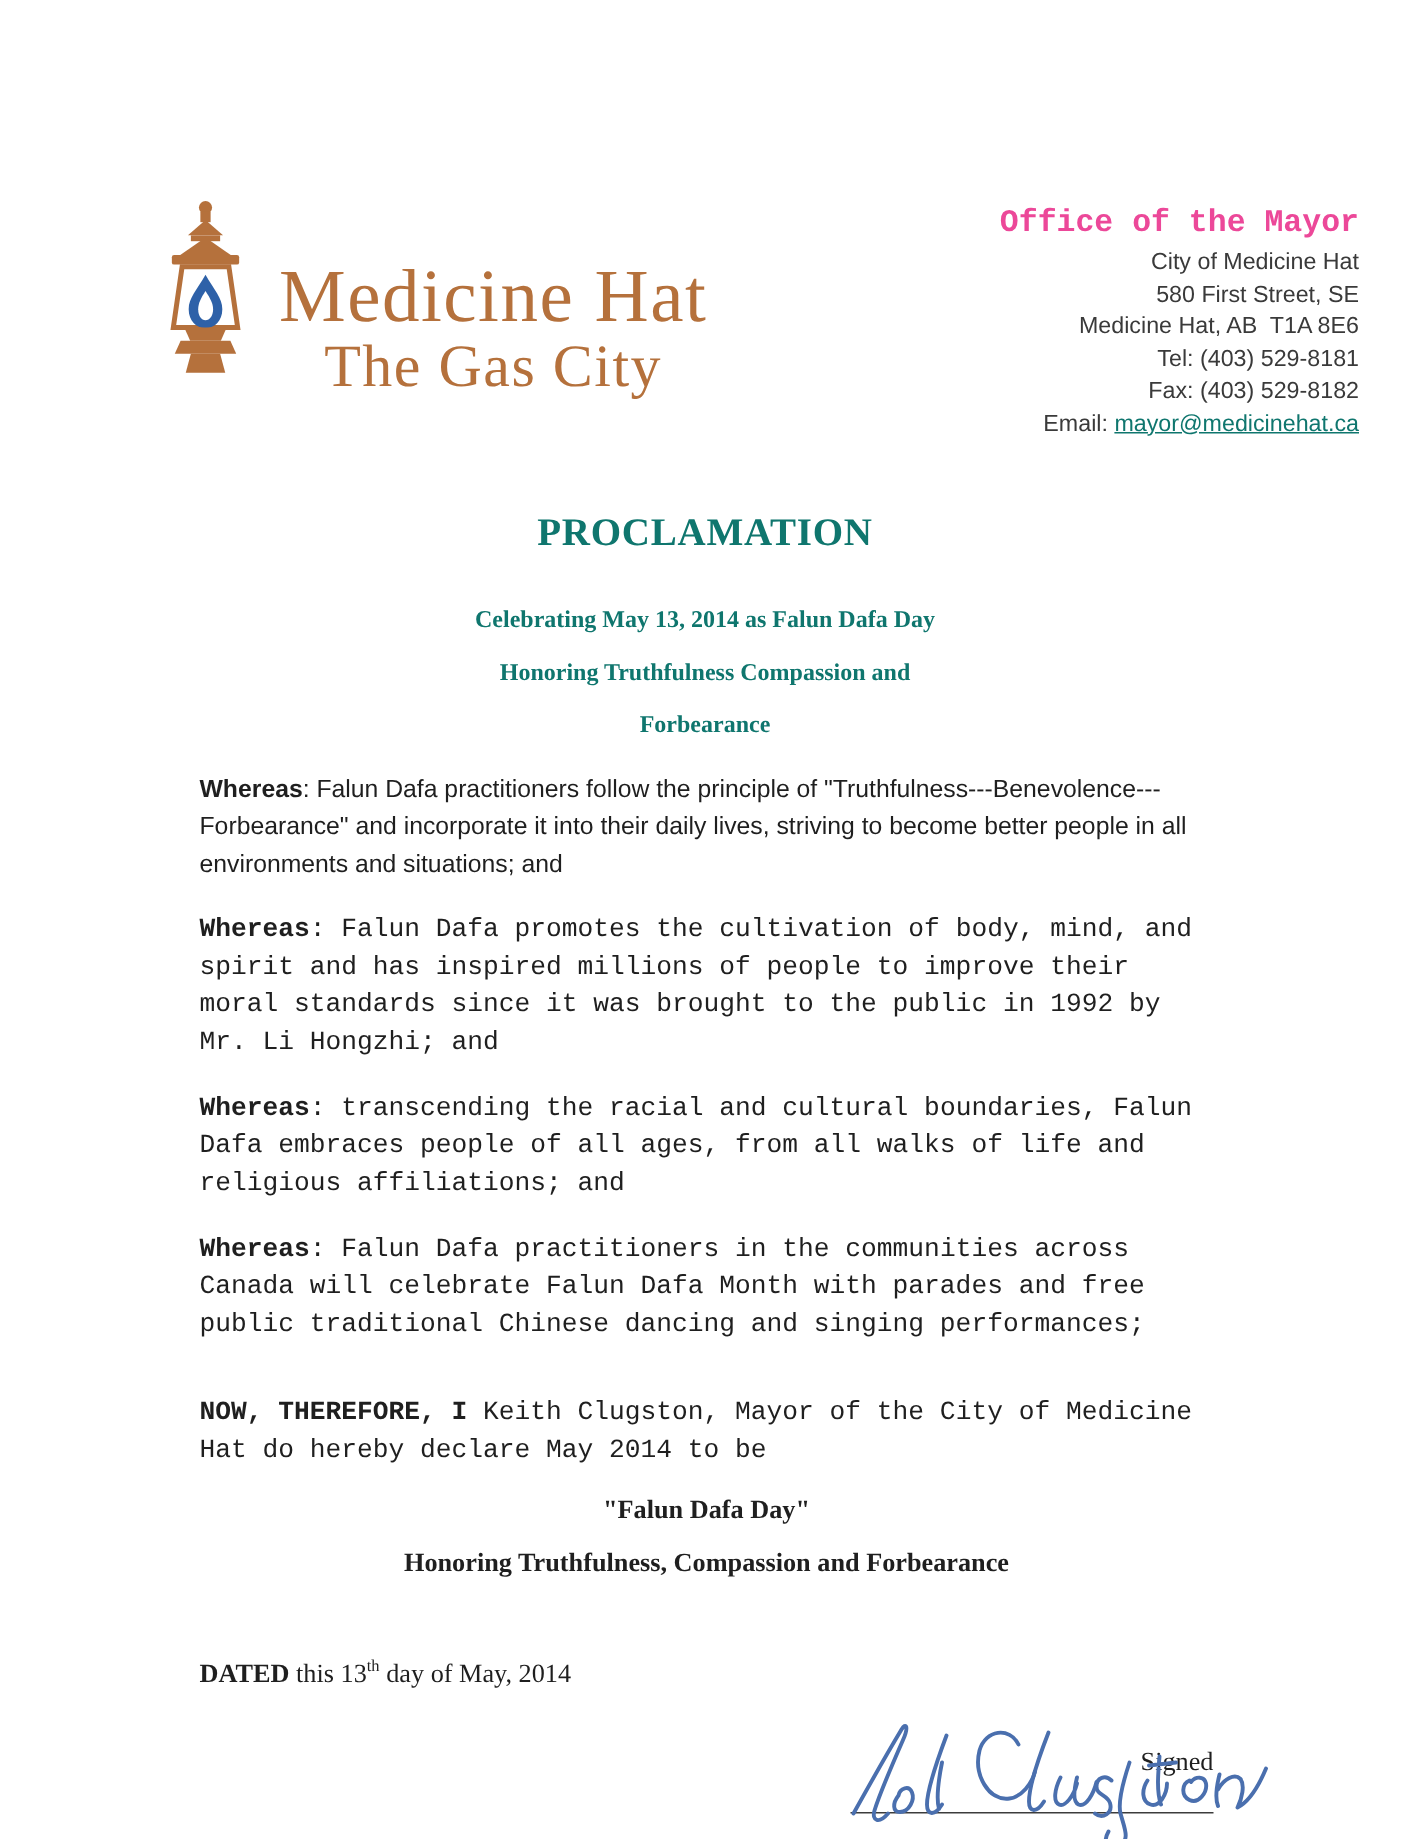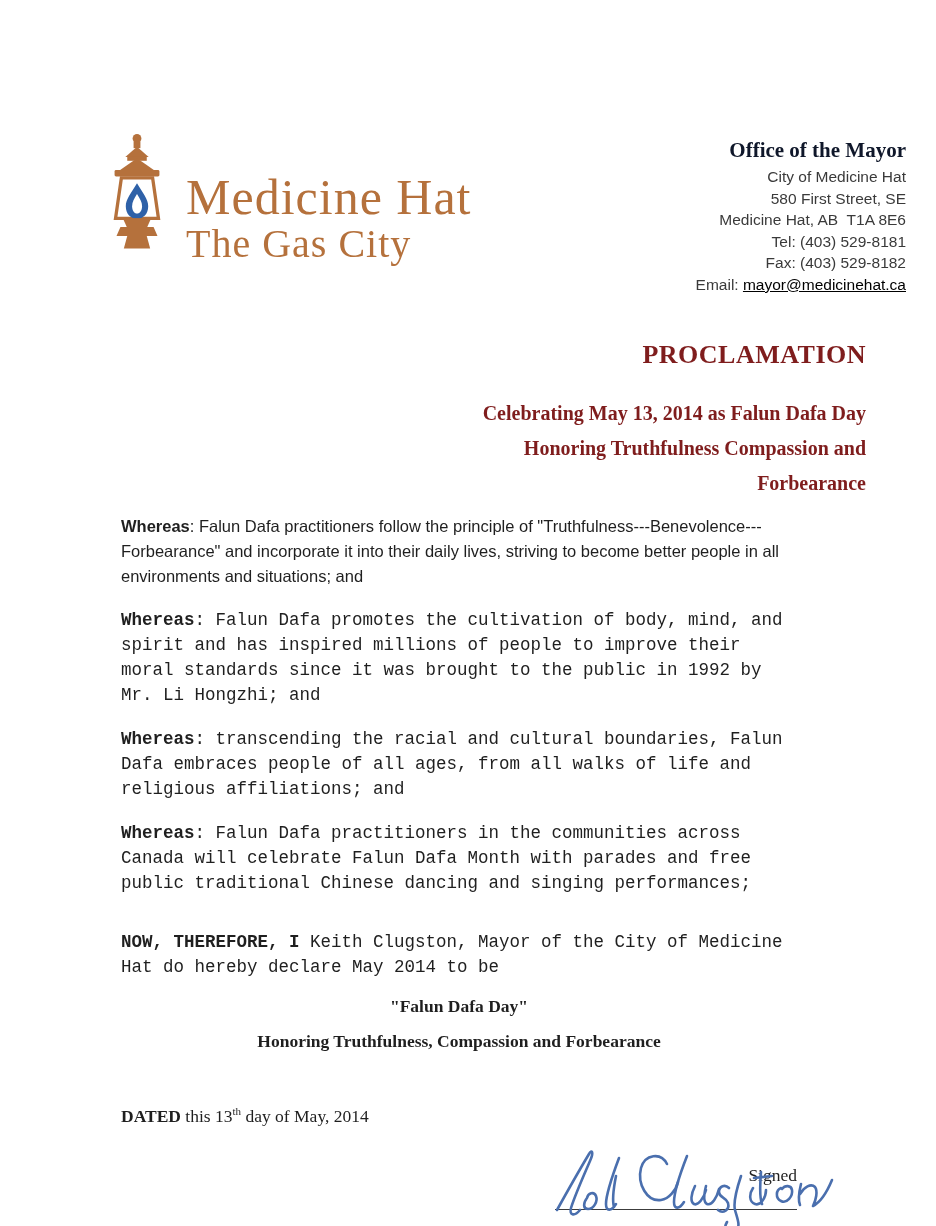--- a/index.html
+++ b/index.html
@@ -25,88 +25,88 @@
     justify-content: space-between;
     align-items: flex-start;
   }
   .logo { display: flex; align-items: flex-start; }
   .lantern { width: 78px; height: 120px; flex: 0 0 auto; margin-top: 2px; }
   .logo-text {
     margin-left: 10px;
     margin-top: 42px;
     color: #b5713c;
     font-family: "Liberation Serif", serif;
-    text-align: left;
+    text-align: center;
   }
   .logo-name {
     font-size: 50px;
     line-height: 1.0;
     letter-spacing: 1px;
     white-space: nowrap;
   }
   .logo-tagline {
     font-size: 40px;
     line-height: 1.0;
     margin-top: 2px;
     letter-spacing: 1px;
     white-space: nowrap;
   }
 
   .contact {
     text-align: right;
     margin-top: 8px;
   }
   .contact-title {
-    font-family: Liberation Serif, serif;
+    font-family: Liberation Mono, monospace;
     font-weight: bold;
     font-size: 21px;
-    color: #0f172a;
+    color: #ec4899;
     margin-bottom: 3px;
     white-space: pre;
   }
   .contact-line {
     font-family: "Liberation Sans", sans-serif;
     font-size: 15.5px;
     line-height: 21.5px;
     color: #3a3a3a;
     white-space: pre;
   }
   .email-link {
-    color: #000000;
+    color: #0f766e;
     cursor: pointer;
   }
 
   
   .title-area {
     position: absolute;
     top: 340px;
     left: 74px;
     right: 70px;
-    text-align: right;
-    color: #7f1d1d;
+    text-align: center;
+    color: #0f766e;
   }
   .main-heading {
     font-family: "Liberation Serif", serif;
     font-weight: bold;
     font-size: 26px;
     letter-spacing: 0.5px;
   }
   .sub-heading {
     margin-top: 26px;
     font-family: "Liberation Serif", serif;
     font-weight: bold;
-    font-size: 20px;
+    font-size: 16px;
     line-height: 35px;
   }
 
   
   .body-area {
     position: absolute;
     top: 514px;
-    left: 121px;
+    left: 133px;
     width: 676px;
   }
   .clause {
     font-size: 17.5px;
     line-height: 25px;
     margin-bottom: 19px;
     color: #1f1f1f;
   }
   .clause.sans {
     font-family: "Liberation Sans", sans-serif;

